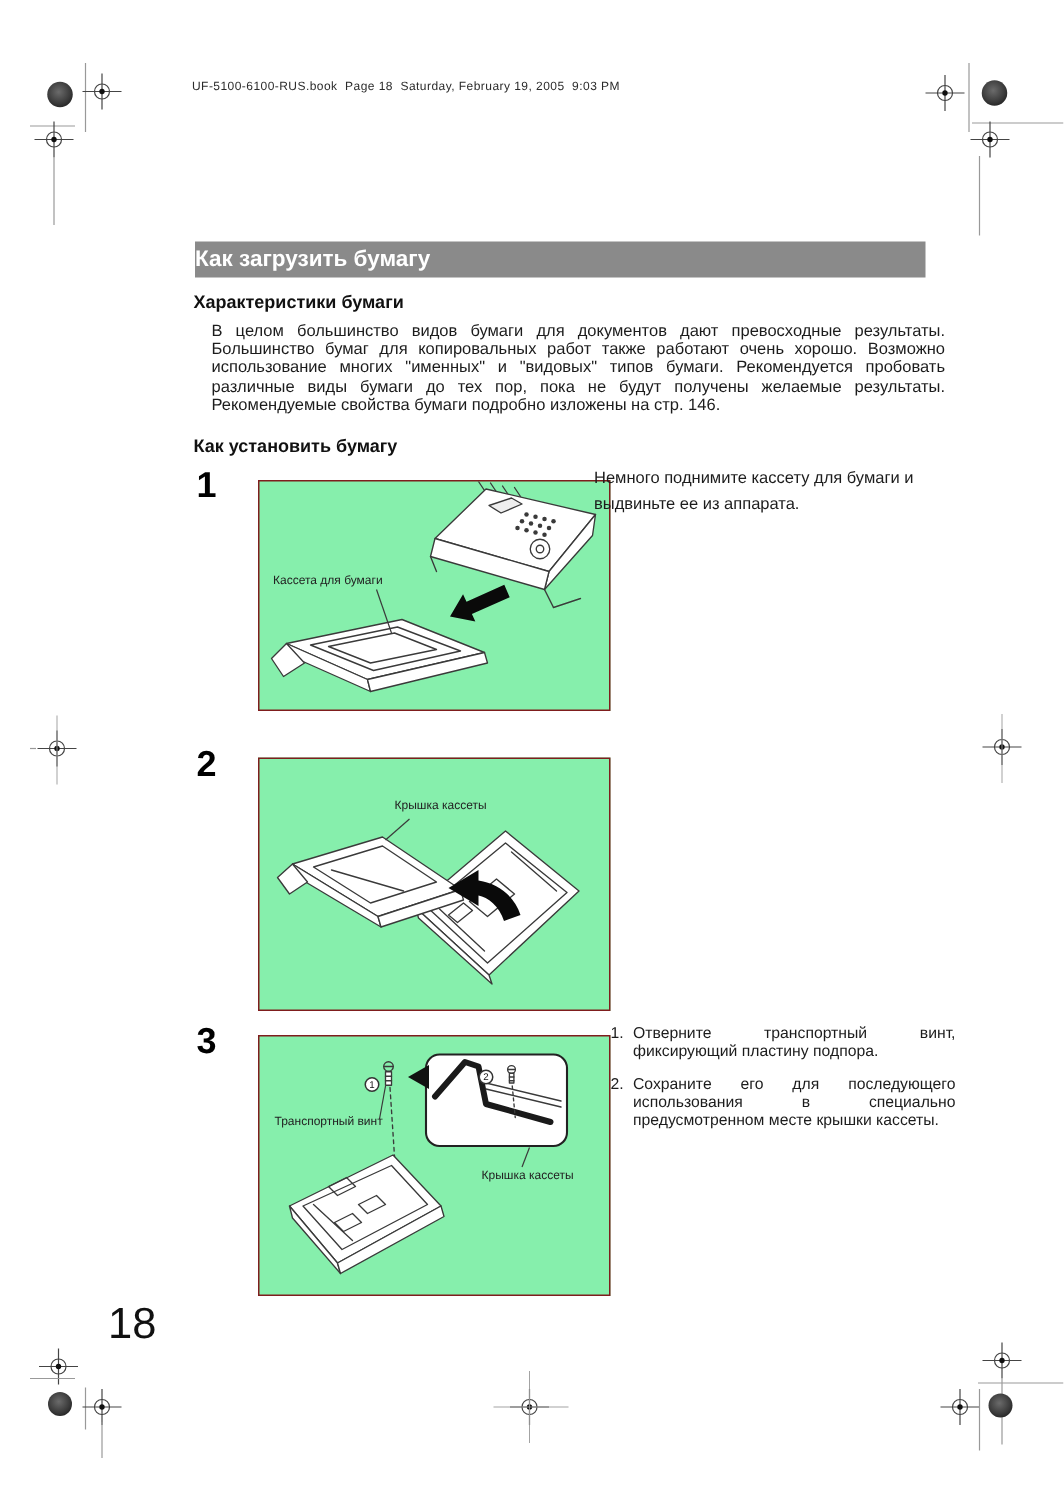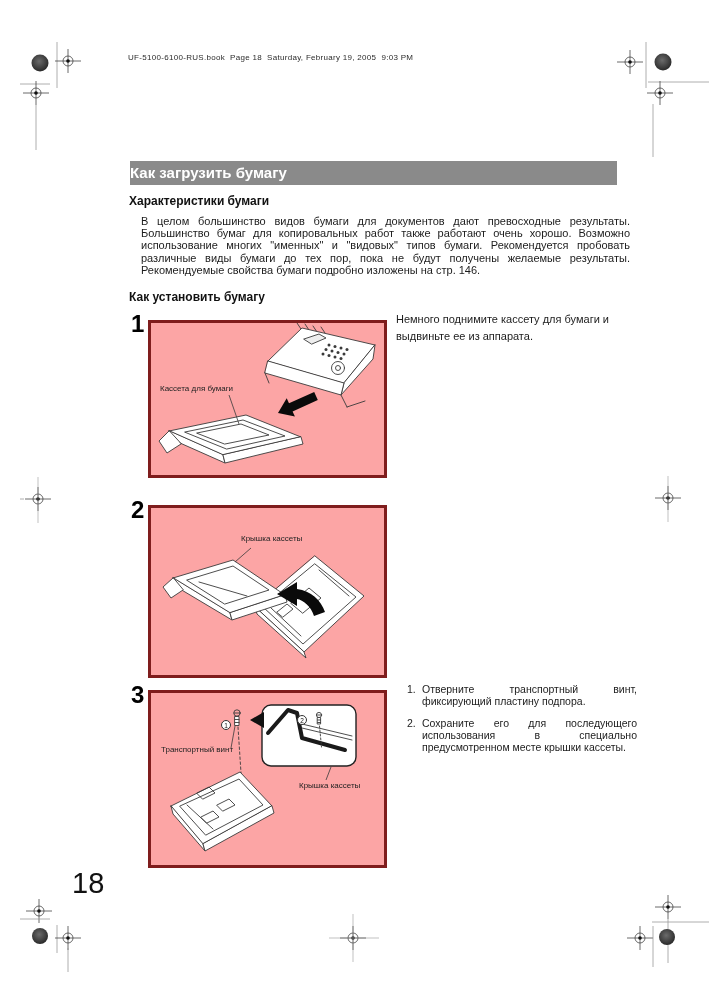--- a/index.html
+++ b/index.html
@@ -29,21 +29,21 @@
   #h-char{top:194px;}
   #h-install{top:290px;}
   .body-par{
     position:absolute;left:141px;top:215px;width:489px;margin:0;
     font-size:11px;line-height:12.2px;text-align:justify;color:#1c1c1c;
   }
   .stepnum{
     position:absolute;left:131px;font-size:24px;font-weight:bold;color:#000;
   }
   .figbox{
-    position:absolute;left:148px;width:233px;border:3px solid #7f1d1d;background:#fca5a5;
+    position:absolute;left:172px;width:233px;border:1px solid #7f1d1d;background:#86efac;
     box-sizing:content-box;
   }
   .figbox svg{position:absolute;left:0;top:0;}
   .figlabel{
     position:absolute;font-size:8px;color:#222;white-space:nowrap;
   }
   .instr{
     position:absolute;left:396px;width:248px;font-size:11px;line-height:17px;color:#1c1c1c;
   }
   .instr-list{

